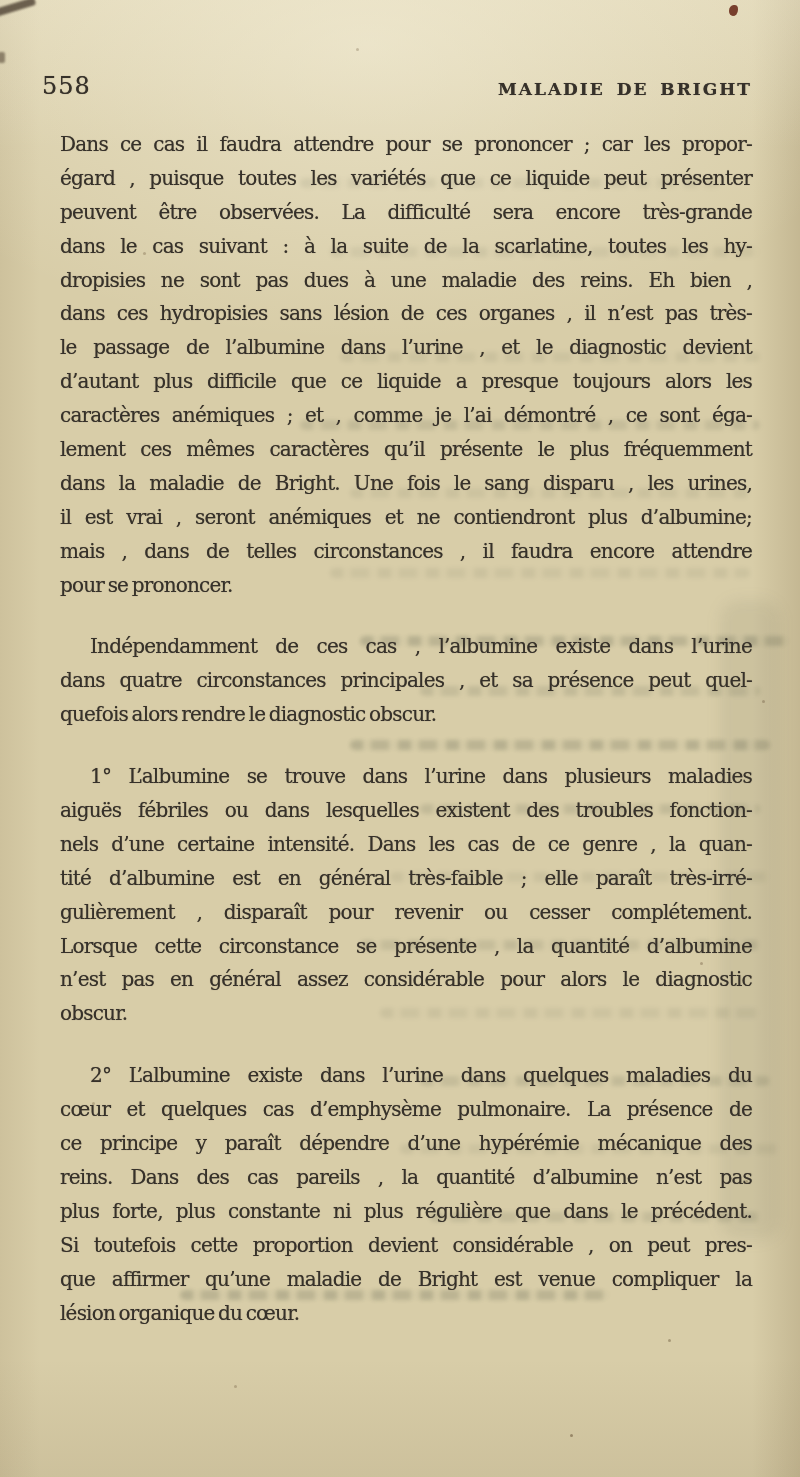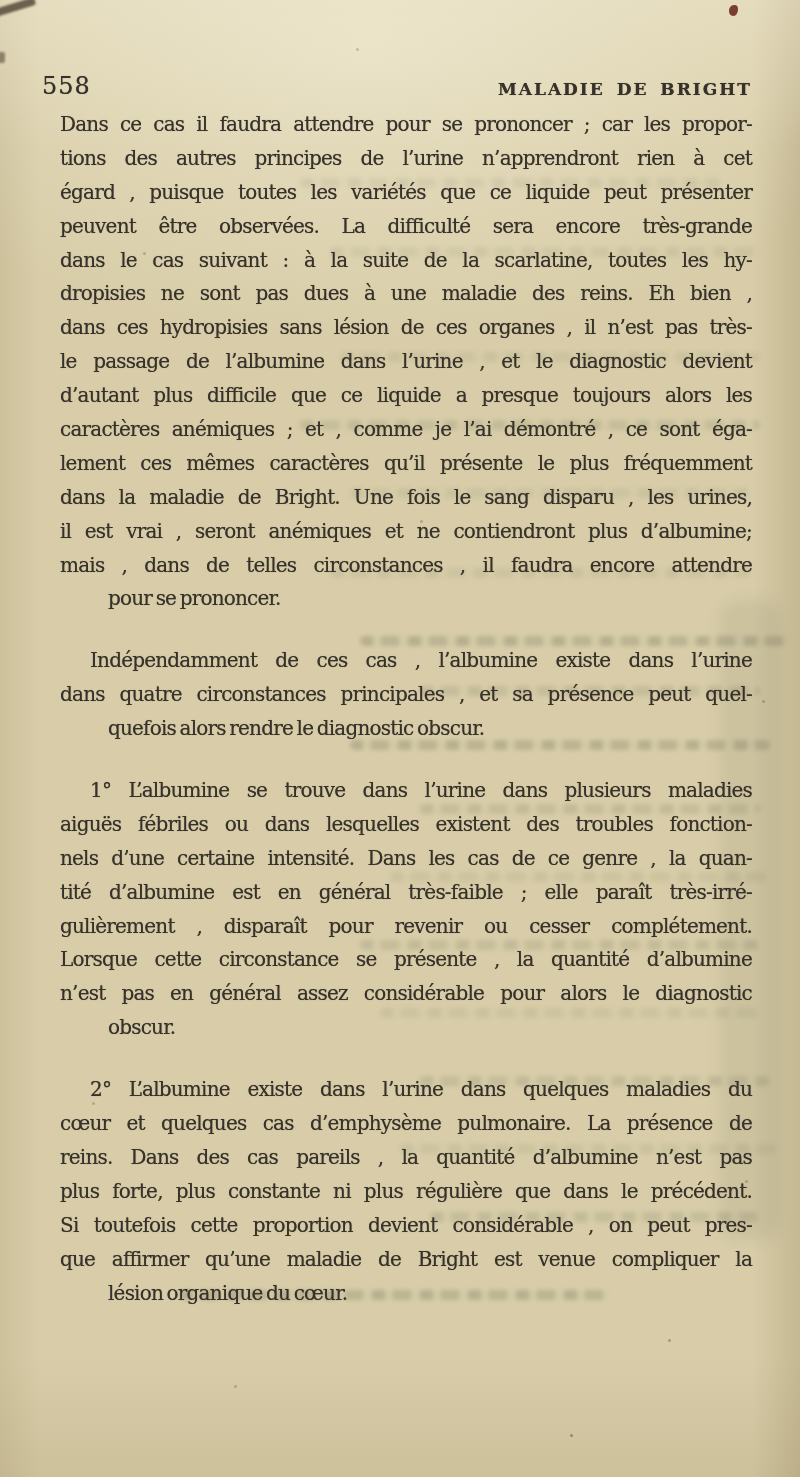--- a/index.html
+++ b/index.html
@@ -44,35 +44,35 @@
     font-weight: bold;
     letter-spacing: 2px;
     word-spacing: 4px;
     text-shadow: 0 0 0.7px rgba(56,48,38,0.7);
   }
 
   
   .body-text {
     position: absolute;
     left: 60px;
-    top: 108px;
+    top: 128px;
     width: 692px;
     font-size: 20px;
     line-height: 33.9px;
     letter-spacing: -0.8px;
     word-spacing: -2px;
     text-shadow: 0 0 0.7px rgba(58,50,40,0.65);
   }
   .line {
     text-align: justify;
     text-align-last: justify;
     height: 33.9px;
   }
   .line.indent { text-indent: 30px; margin-top: 28px; }
-  .line.para-end { text-align-last: left; margin-left: 48px; }
+  .line.para-end { text-align-last: left; }
 
   
   .bleed {
     position: absolute;
     height: 10px;
     border-radius: 5px;
     background: repeating-linear-gradient(90deg,
       rgba(95,99,78,0.32) 0px, rgba(95,99,78,0.32) 13px,
       rgba(95,99,78,0.05) 13px, rgba(95,99,78,0.05) 21px,
       rgba(95,99,78,0.28) 21px, rgba(95,99,78,0.28) 39px,
@@ -164,21 +164,20 @@
   <div class="bleed b-faint" style="top:1144px; left:400px; width:380px;"></div>
   <div class="bleed" style="top:1212px; left:430px; width:330px;"></div>
   <div class="bleed b-strong" style="top:1290px; left:180px; width:430px;"></div>
   <div class="bleed-col" style="top:600px; left:720px; width:60px; height:640px;"></div>
 
   <div class="folio">558</div>
   <div class="running-head">MALADIE DE BRIGHT</div>
 
   <div class="body-text">
       <div class="line">Dans ce cas il faudra attendre pour se prononcer ; car les propor-</div>
-      <div class="line">tions des autres principes de l’urine n’apprendront rien à cet</div>
       <div class="line">égard , puisque toutes les variétés que ce liquide peut présenter</div>
       <div class="line">peuvent être observées. La difficulté sera encore très-grande</div>
       <div class="line">dans le cas suivant : à la suite de la scarlatine, toutes les hy-</div>
       <div class="line">dropisies ne sont pas dues à une maladie des reins. Eh bien ,</div>
       <div class="line">dans ces hydropisies sans lésion de ces organes , il n’est pas très-</div>
       <div class="line">le passage de l’albumine dans l’urine , et le diagnostic devient</div>
       <div class="line">d’autant plus difficile que ce liquide a presque toujours alors les</div>
       <div class="line">caractères anémiques ; et , comme je l’ai démontré , ce sont éga-</div>
       <div class="line">lement ces mêmes caractères qu’il présente le plus fréquemment</div>
       <div class="line">dans la maladie de Bright. Une fois le sang disparu , les urines,</div>
@@ -191,20 +190,21 @@
       <div class="line indent">1° L’albumine se trouve dans l’urine dans plusieurs maladies</div>
       <div class="line">aiguës fébriles ou dans lesquelles existent des troubles fonction-</div>
       <div class="line">nels d’une certaine intensité. Dans les cas de ce genre , la quan-</div>
       <div class="line">tité d’albumine est en général très-faible ; elle paraît très-irré-</div>
       <div class="line">gulièrement , disparaît pour revenir ou cesser complétement.</div>
       <div class="line">Lorsque cette circonstance se présente , la quantité d’albumine</div>
       <div class="line">n’est pas en général assez considérable pour alors le diagnostic</div>
       <div class="line para-end">obscur.</div>
       <div class="line indent">2° L’albumine existe dans l’urine dans quelques maladies du</div>
       <div class="line">cœur et quelques cas d’emphysème pulmonaire. La présence de</div>
+      <div class="line">ce principe y paraît dépendre d’une hypérémie mécanique des</div>
       <div class="line">reins. Dans des cas pareils , la quantité d’albumine n’est pas</div>
       <div class="line">plus forte, plus constante ni plus régulière que dans le précédent.</div>
       <div class="line">Si toutefois cette proportion devient considérable , on peut pres-</div>
       <div class="line">que affirmer qu’une maladie de Bright est venue compliquer la</div>
       <div class="line para-end">lésion organique du cœur.</div>
     </div>
 
 </div>
 
 </body></html>

